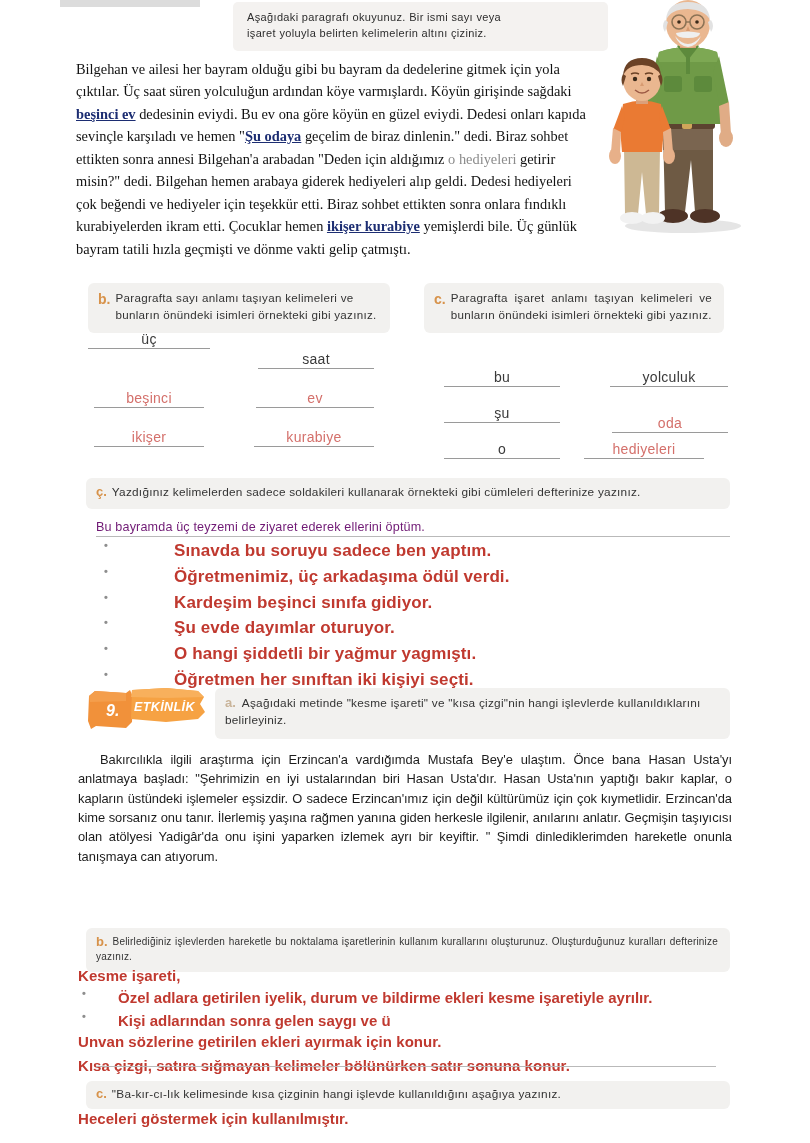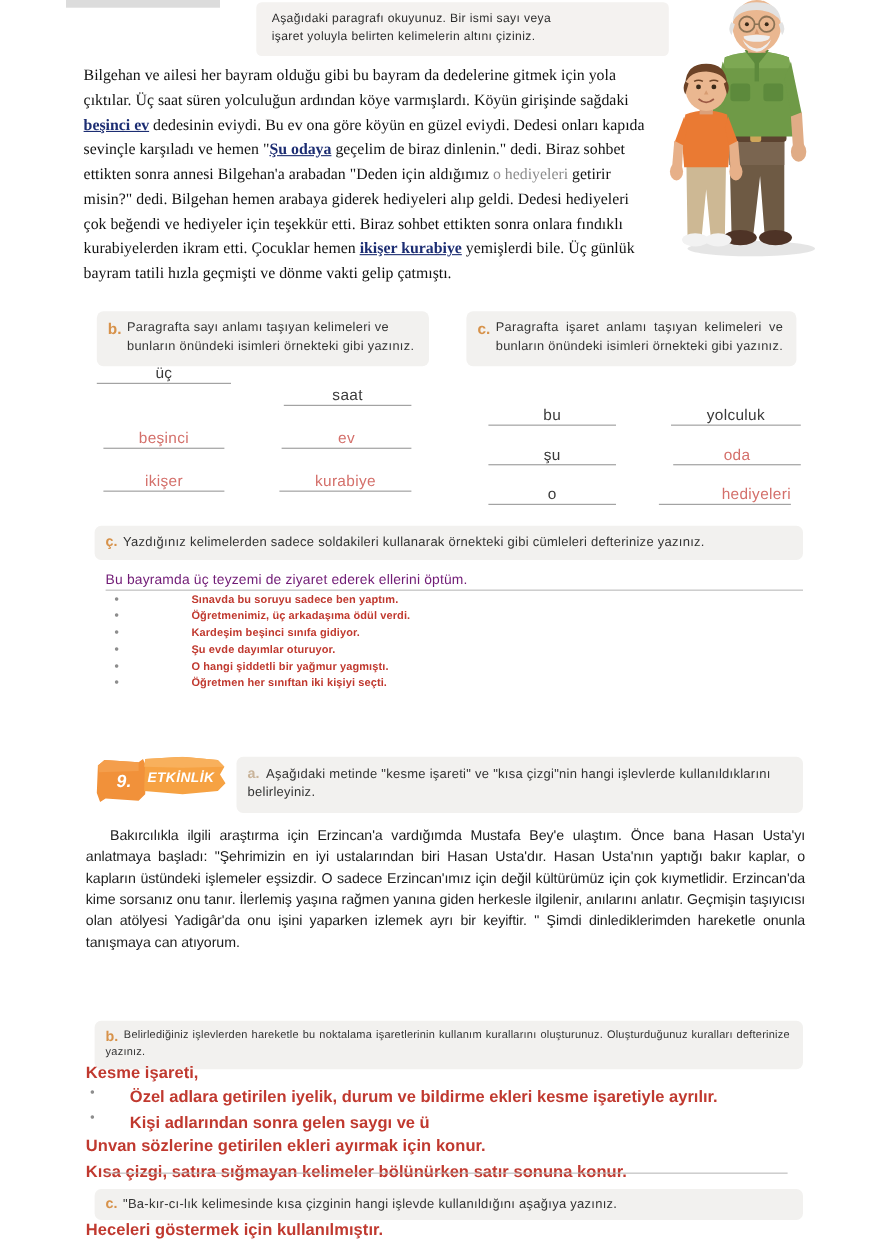--- a/index.html
+++ b/index.html
@@ -165,21 +165,21 @@
     position: absolute;
     left: 96px;
     top: 538px;
     width: 640px;
     margin: 0;
     padding: 0;
     list-style: none;
   }
   .ans-list li {
     position: relative;
-    font-size: 10px;
+    font-size: 17px;
     line-height: 1.52;
     color: #c0392f;
     padding-left: 78px;
     font-weight: 600;
     letter-spacing: .1px;
   }
   .ans-list li::before {
     content: "\2022";
     position: absolute;
     left: 8px;
@@ -450,23 +450,23 @@
   <div class="blank pinkink" style="left:254px; top:429px; width:120px;">kurabiye</div>
 
   <div class="panel" id="panel-c">
     <span class="tag">c.</span>
     <p>Paragrafta işaret anlamı taşıyan kelimeleri ve bunların önündeki isimleri örnekteki gibi yazınız.</p>
   </div>
 
   <div class="blank darkink" style="left:444px; top:369px; width:116px;">bu</div>
   <div class="blank darkink" style="left:610px; top:369px; width:118px;">yolculuk</div>
   <div class="blank darkink" style="left:444px; top:405px; width:116px;">şu</div>
-  <div class="blank pinkink" style="left:612px; top:405px; width:116px;">oda</div>
+  <div class="blank pinkink" style="left:612px; top:415px; width:116px;">oda</div>
   <div class="blank darkink" style="left:444px; top:441px; width:116px;">o</div>
-  <div class="blank pinkink" style="left:599px; top:441px; width:120px;text-align:right;">hediyeleri</div>
+  <div class="blank pinkink" style="left:584px; top:441px; width:120px;">hediyeleri</div>
 
   <div class="cedil-box">
     <span class="tag">ç.</span>
     <p>Yazdığınız kelimelerden sadece soldakileri kullanarak örnekteki gibi cümleleri defterinize yazınız.</p>
   </div>
 
   <div class="example-line">Bu bayramda üç teyzemi de ziyaret ederek ellerini öptüm.</div>
 
   <ul class="ans-list">
     <li>Sınavda bu soruyu sadece ben yaptım.</li>

